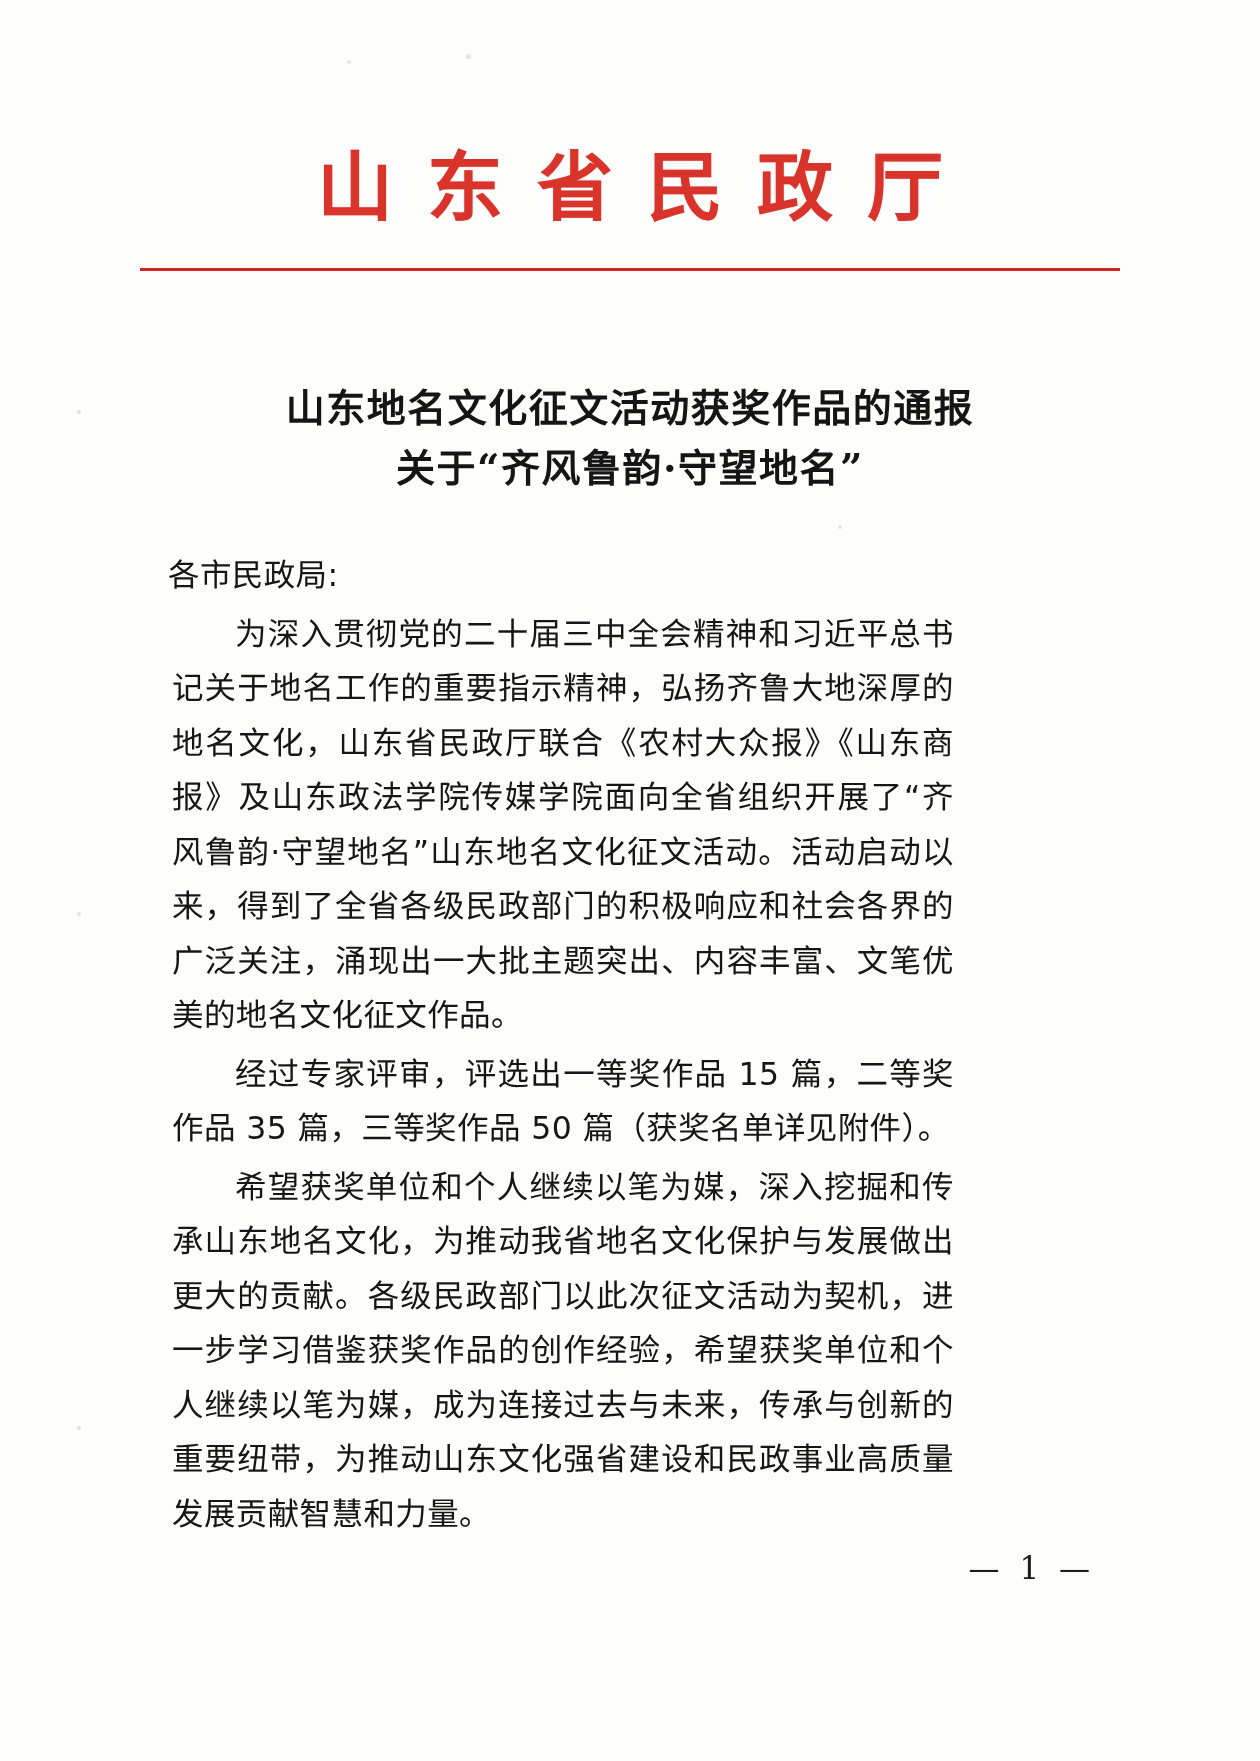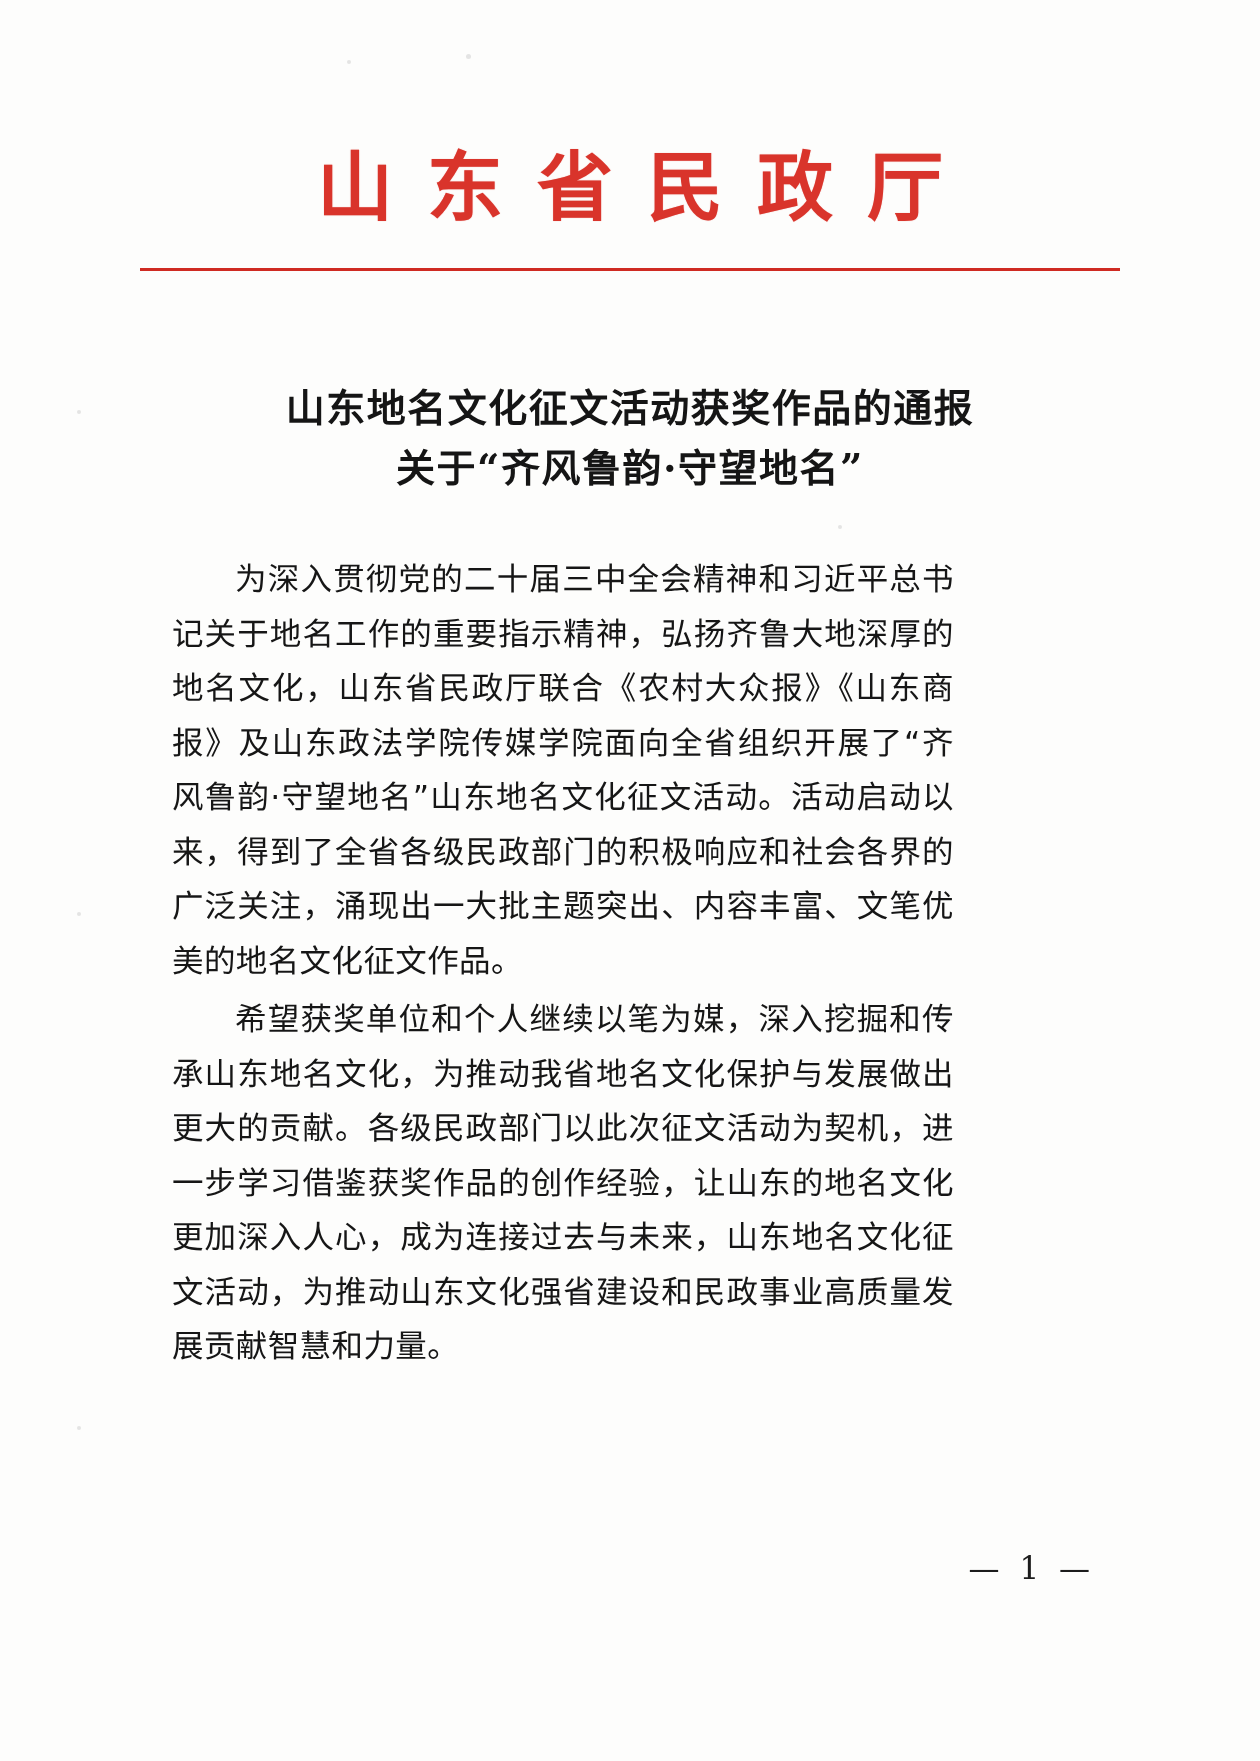--- a/index.html
+++ b/index.html
@@ -137,22 +137,24 @@
     <span class="letterhead-title">山东省民政厅</span>
   </div>
   <div class="letterhead-rule"></div>
 
   <div class="doc-title scan-ink">
     <span class="tline">山东地名文化征文活动获奖作品的通报</span>
     <span class="tline">关于“齐风鲁韵·守望地名”</span>
   </div>
 
   <div class="body-block scan-ink">
+    <p class="salutation">各市民政局:</p>
 
     <p class="para">为深入贯彻党的二十届三中全会精神和习近平总书记关于地名工作的重要指示精神，弘扬齐鲁大地深厚的地名文化，山东省民政厅联合《农村大众报》《山东商报》及山东政法学院传媒学院面向全省组织开展了“齐风鲁韵·守望地名”山东地名文化征文活动。活动启动以来，得到了全省各级民政部门的积极响应和社会各界的广泛关注，涌现出一大批主题突出、内容丰富、文笔优美的地名文化征文作品。</p>
 
+    <p class="para">经过专家评审，评选出一等奖作品 15 篇，二等奖作品 35 篇，三等奖作品 50 篇（获奖名单详见附件）。</p>
 
-    <p class="para">希望获奖单位和个人继续以笔为媒，深入挖掘和传承山东地名文化，为推动我省地名文化保护与发展做出更大的贡献。各级民政部门以此次征文活动为契机，进一步学习借鉴获奖作品的创作经验，让山东的地名文化更加深入人心，成为连接过去与未来，山东地名文化征文活动，为推动山东文化强省建设和民政事业高质量发展贡献智慧和力量。</p>
+    <p class="para">希望获奖单位和个人继续以笔为媒，深入挖掘和传承山东地名文化，为推动我省地名文化保护与发展做出更大的贡献。各级民政部门以此次征文活动为契机，进一步学习借鉴获奖作品的创作经验，希望获奖单位和个人继续以笔为媒，成为连接过去与未来，传承与创新的重要纽带，为推动山东文化强省建设和民政事业高质量发展贡献智慧和力量。</p>
   </div>
 
   <div class="page-number">— 1 —</div>
 
 </div>
 
 </body></html>

